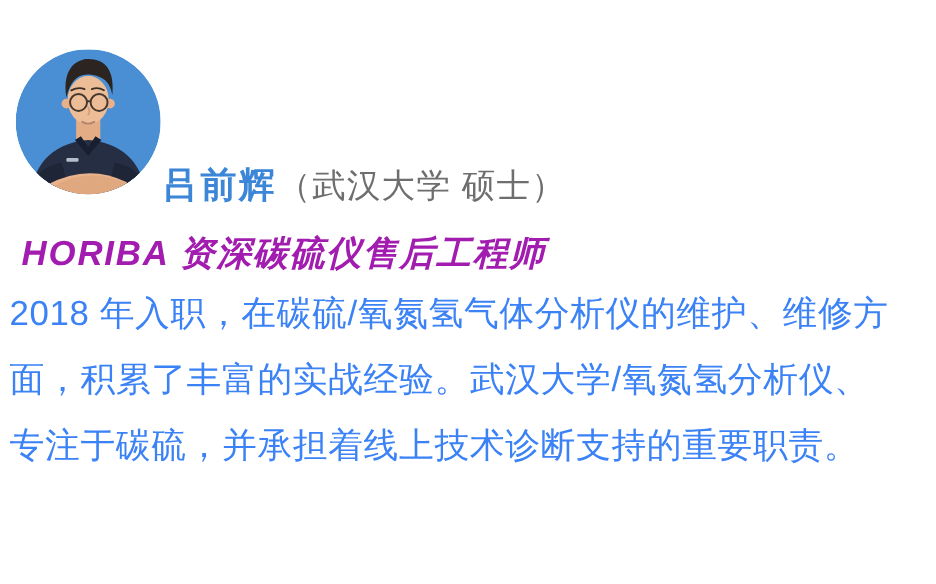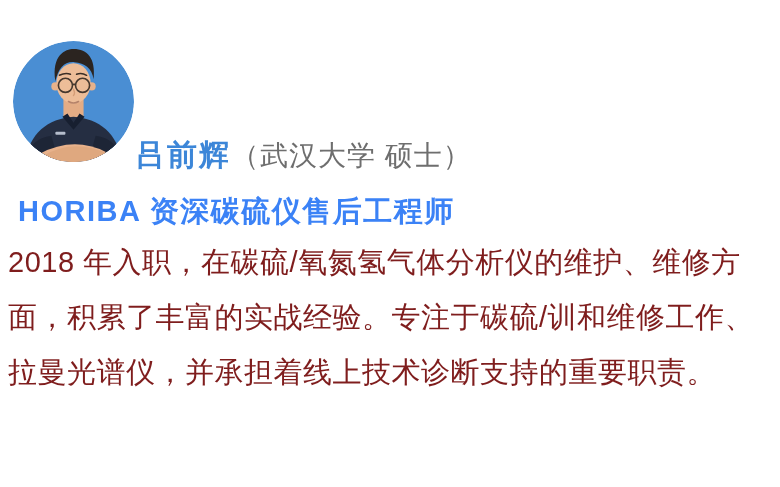--- a/index.html
+++ b/index.html
@@ -42,32 +42,33 @@
   .name-suffix {
     color: #6e6e6e;
     font-size: 28px;
     font-weight: normal;
     letter-spacing: 1px;
   }
   .job-title {
     position: absolute;
     left: 18px;
     top: 192px;
-    color: #3b82f6;
+    color: #a21caf;
     font-size: 29px;
     font-weight: bold;
     letter-spacing: 1.5px;
     white-space: nowrap;
+    font-style: italic;
   }
   .bio {
     position: absolute;
     left: 8px;
     top: 235px;
     width: 768px;
-    color: #7f1d1d;
+    color: #3b82f6;
     font-size: 29px;
     line-height: 55px;
     letter-spacing: 0.5px;
   }
   .bio-line { white-space: nowrap; }
 </style>
 </head>
 <body>
 
 <div class="page">
@@ -117,17 +118,17 @@
   </div>
 
   <div class="name-row">
     <span class="name">吕前辉</span><span class="name-suffix">（武汉大学 硕士）</span>
   </div>
 
   <div class="job-title">HORIBA 资深碳硫仪售后工程师</div>
 
   <div class="bio">
     <div class="bio-line">2018 年入职，在碳硫/氧氮氢气体分析仪的维护、维修方</div>
-    <div class="bio-line">面，积累了丰富的实战经验。专注于碳硫/训和维修工作、</div>
-    <div class="bio-line">拉曼光谱仪，并承担着线上技术诊断支持的重要职责。</div>
+    <div class="bio-line">面，积累了丰富的实战经验。武汉大学/氧氮氢分析仪、</div>
+    <div class="bio-line">专注于碳硫，并承担着线上技术诊断支持的重要职责。</div>
   </div>
 
 </div>
 
 </body></html>

